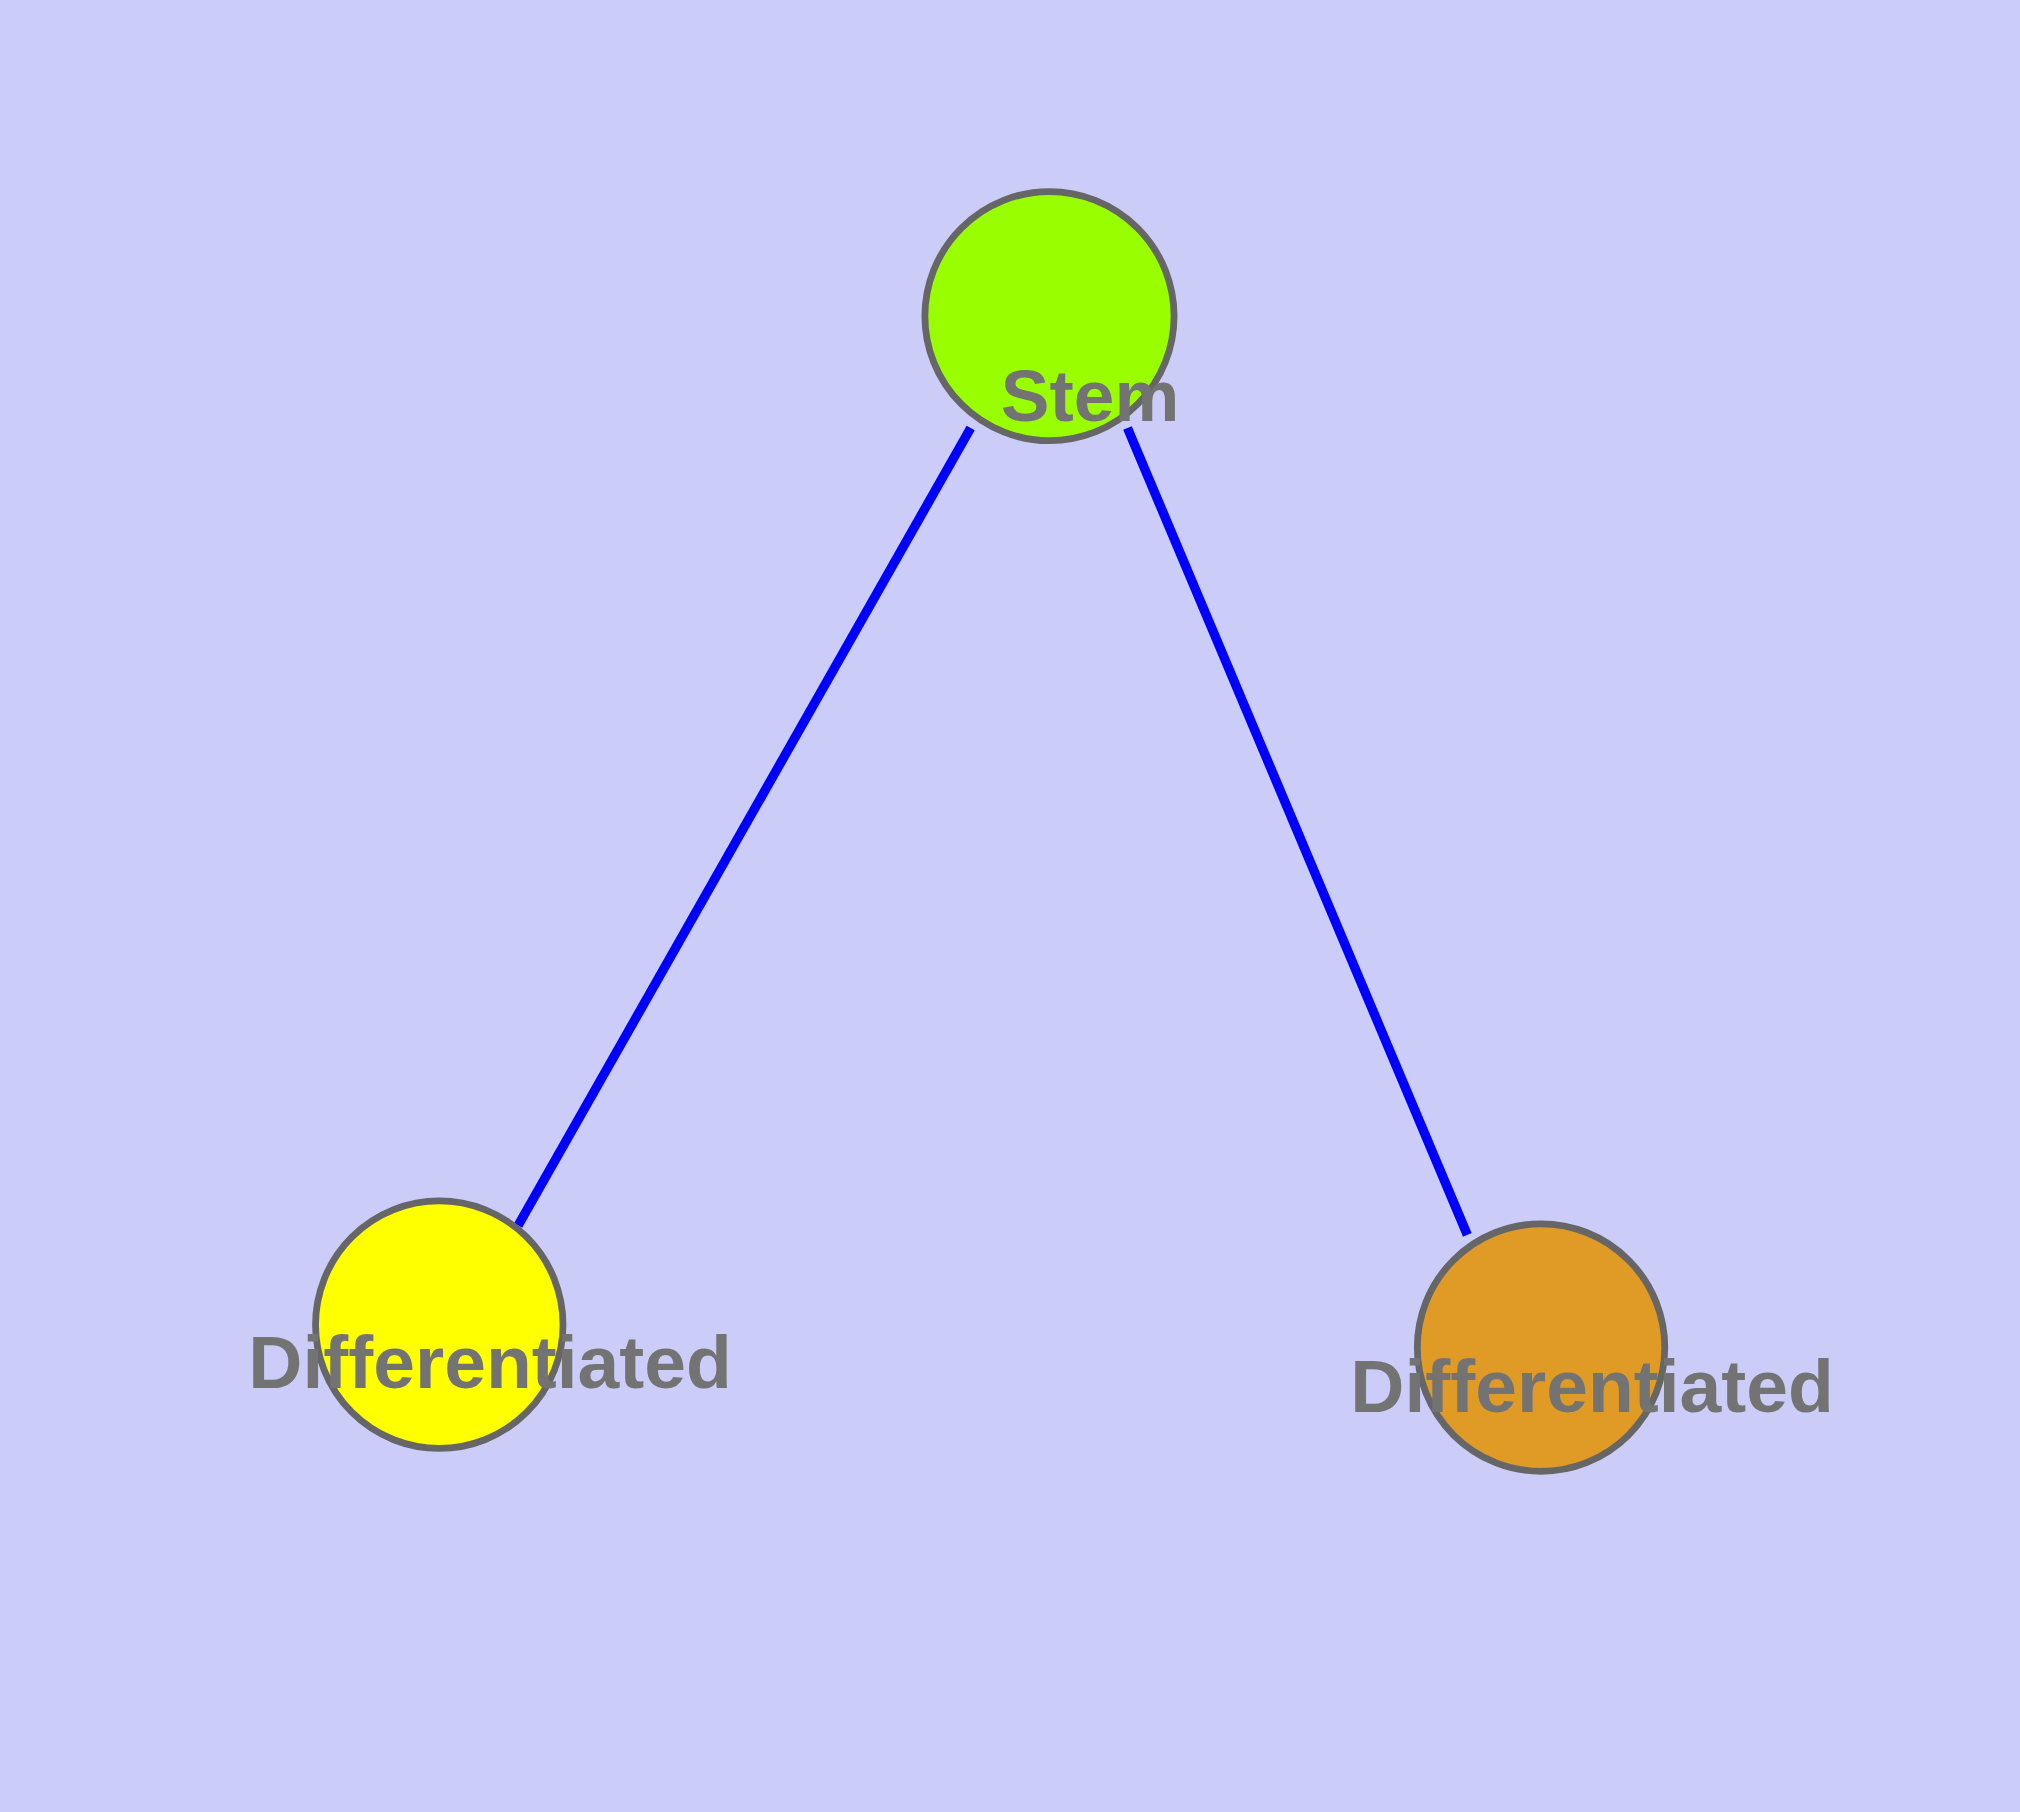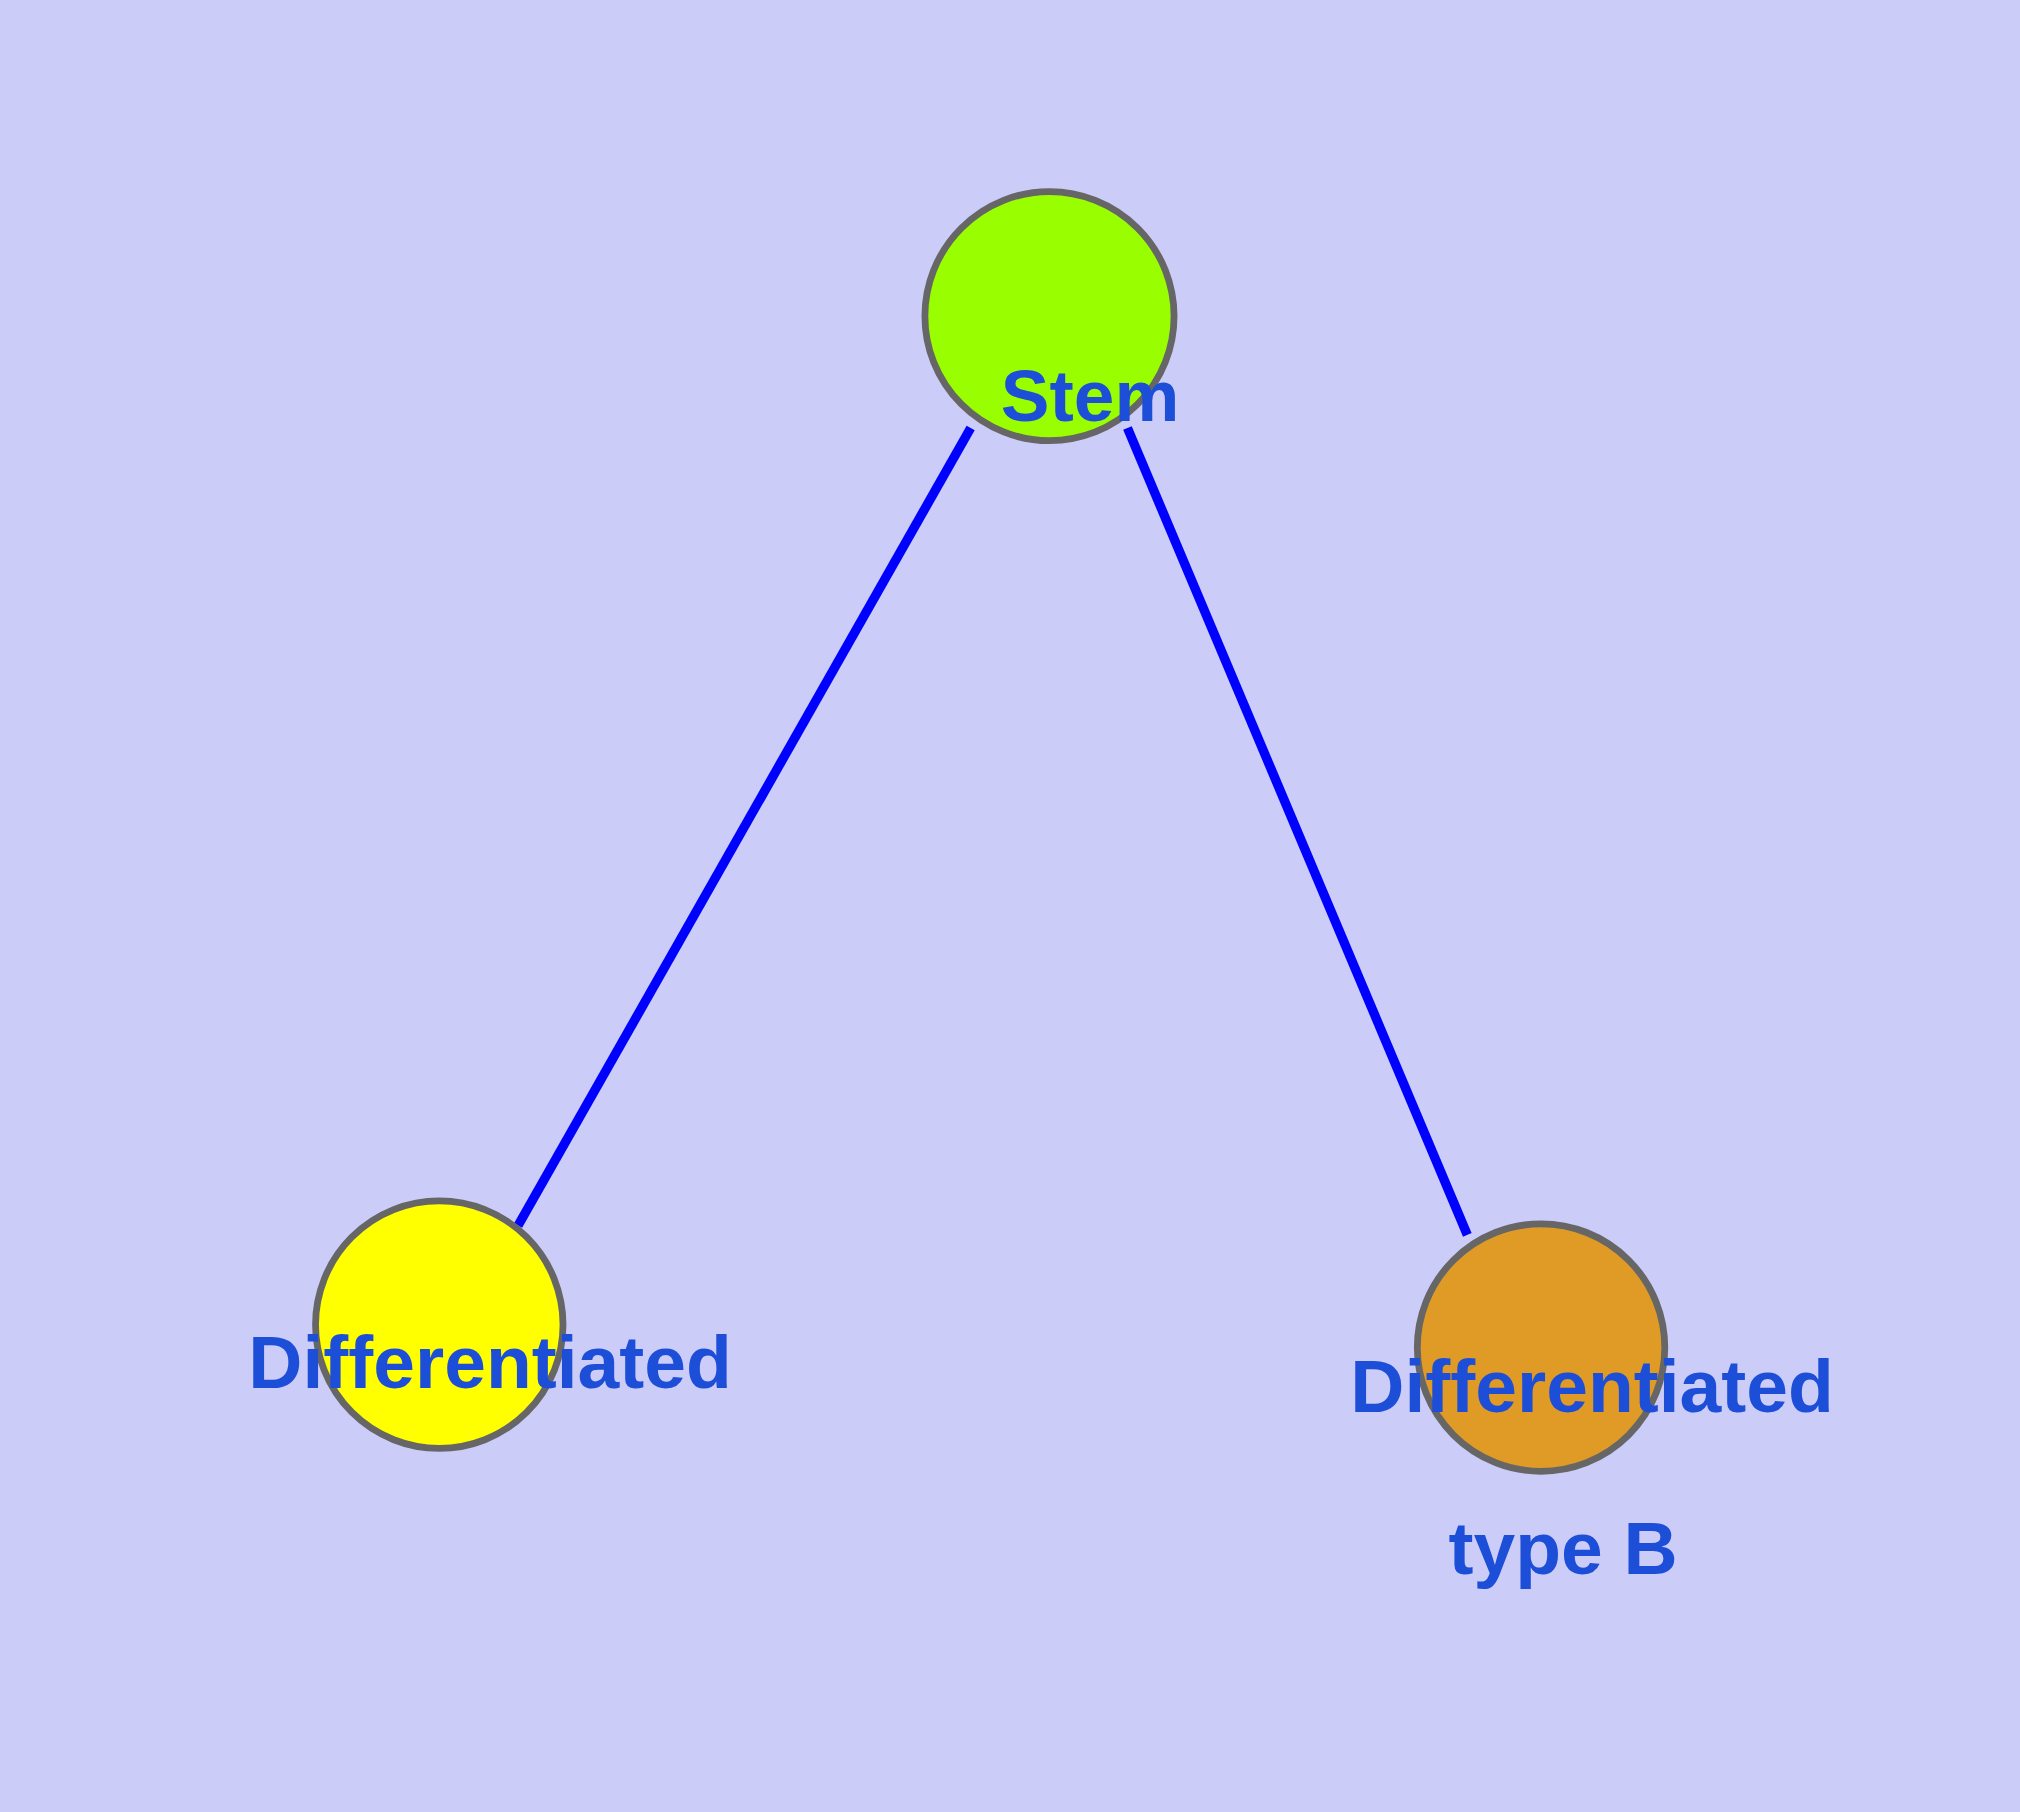--- a/index.html
+++ b/index.html
@@ -28,21 +28,21 @@
   #graph-svg {
     position: absolute;
     left: 0;
     top: 0;
     width: 2021px;
     height: 1812px;
     display: block;
   }
   .node-label {
     position: absolute;
-    color: #1d4ed8;
+    color: #737373;
     font-family: "Liberation Sans", sans-serif;
     font-weight: bold;
     text-align: center;
     line-height: 1.08;
     white-space: pre;
     pointer-events: none;
     -webkit-font-smoothing: antialiased;
   }
   #label-stem {
     font-size: 73px;
@@ -87,17 +87,16 @@
   <div class="node-label" id="label-stem">
     <span>Stem</span>
   </div>
 
   <div class="node-label" id="label-diffA">
     <span>Differentiated</span><br>
   </div>
 
   <div class="node-label" id="label-diffB">
     <span>Differentiated</span><br>
-    <span>type B</span>
   </div>
 
 </div>
 
 
 </body></html>

